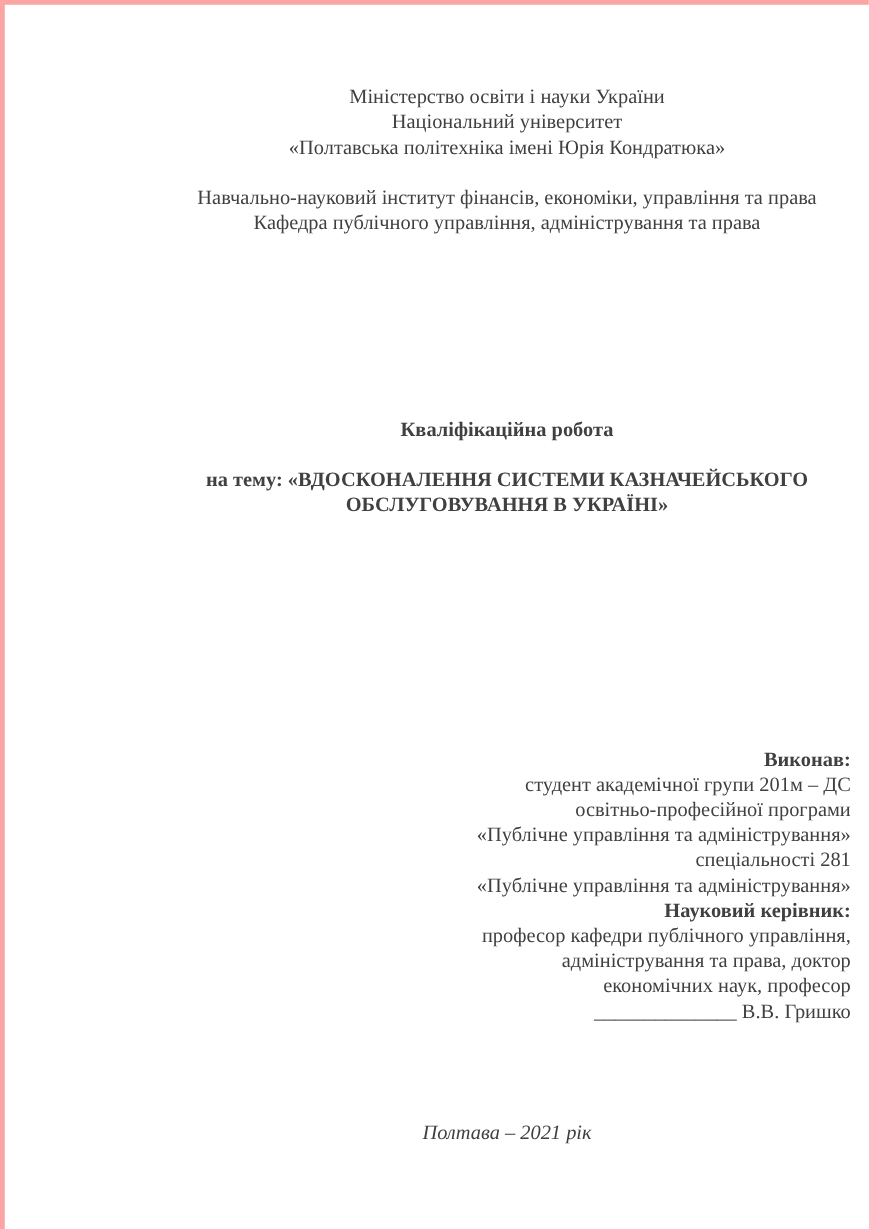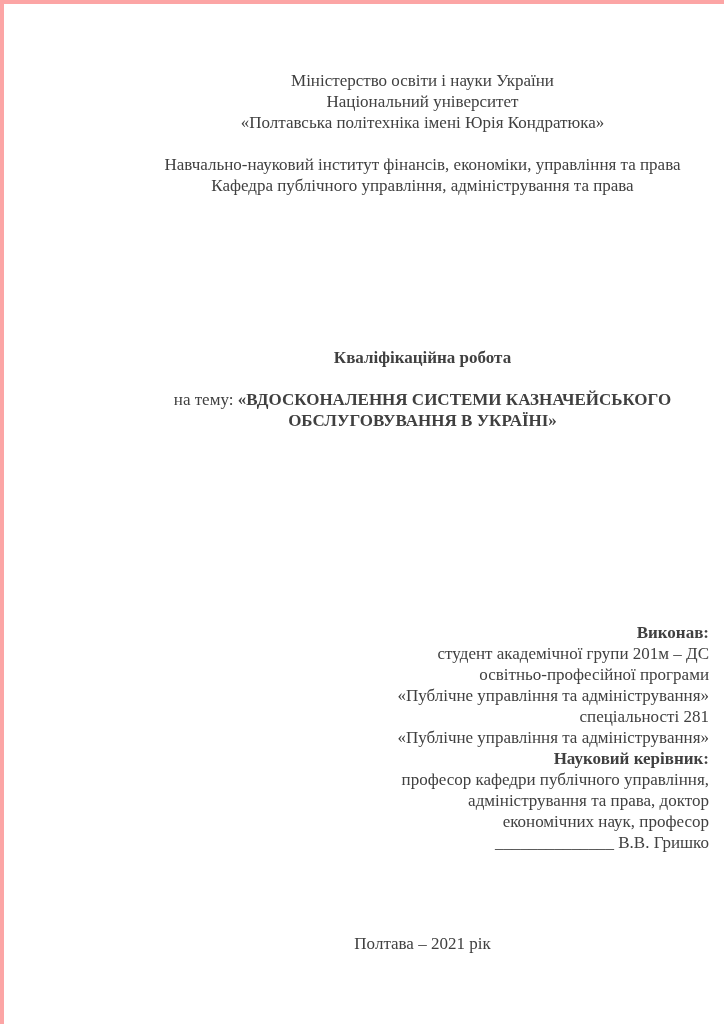--- a/index.html
+++ b/index.html
@@ -23,31 +23,31 @@
     position: absolute;
     left: 130px;
     right: 15px;
     text-align: center;
   }
   .line { white-space: nowrap; }
   .blank-line { height: 21px; }
   .header-block { top: 66px; }
   .worktype-block { top: 343px; font-weight: bold; }
   .topic-block { top: 385px; }
-  .topic-block .prefix { font-weight: normal; }
+  .topic-block .prefix { font-weight: bold; }
   .topic-block .topic-title { font-weight: bold; }
   .credits-block {
     position: absolute;
     left: 345px;
     width: 360px;
     top: 618px;
     text-align: right;
   }
   .credits-block .label { font-weight: bold; }
-  .footer-block { top: 929px; }
+  .footer-block { top: 929px; font-style: italic; }
 </style>
 </head>
 <body>
 
 <div class="page">
 
   <div class="centered-block header-block">
     <div class="line">Міністерство освіти і науки України</div>
     <div class="line">Національний університет</div>
     <div class="line">«Полтавська політехніка імені Юрія Кондратюка»</div>

